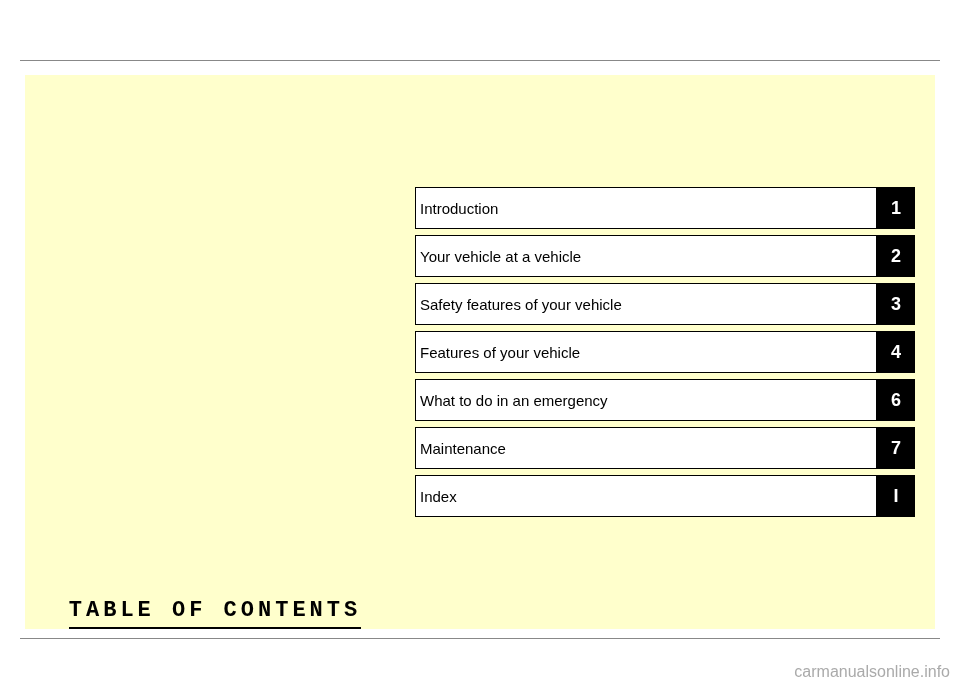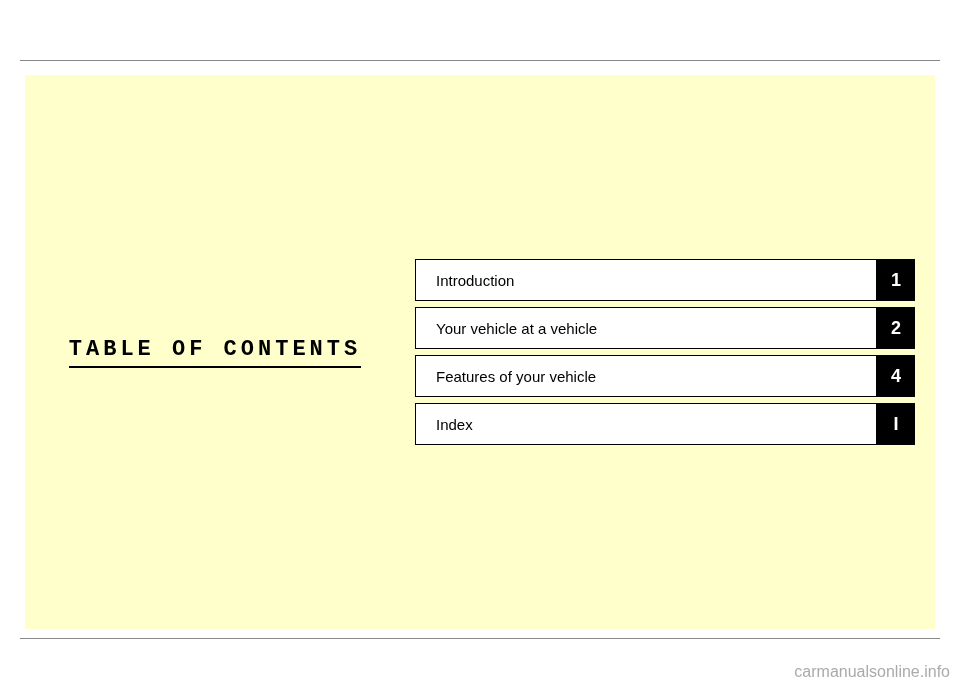--- a/index.html
+++ b/index.html
@@ -44,21 +44,21 @@
       background: #ffffcc;
       display: flex;
       align-items: center;
       justify-content: flex-start;
     }
 
     .left-panel {
       width: 380px;
       height: 100%;
       display: flex;
-      align-items: center;
+      align-items: flex-end;
       justify-content: center;
       flex-shrink: 0;
     }
 
     .title-text {
       font-size: 22px;
       font-weight: bold;
       letter-spacing: 4px;
       color: #000;
       font-family: 'Courier New', monospace;
@@ -80,21 +80,21 @@
       align-items: stretch;
       height: 42px;
     }
 
     .toc-label {
       flex: 1;
       border: 1px solid #000;
       background: #ffffff;
       display: flex;
       align-items: center;
-      padding-left: 20px;
+      padding-left: 4px;
       font-size: 15px;
       color: #000;
       font-family: Arial, sans-serif;
       text-align: center;
     }
 
     .toc-number {
       width: 38px;
       background: #000;
       color: #fff;
@@ -129,22 +129,34 @@
   <div class="right-panel" id="toc-container">
   <div class="toc-item">
         <div class="toc-label">Introduction</div>
         <div class="toc-number">1</div>
       </div>
       <div class="toc-item">
         <div class="toc-label">Your vehicle at a vehicle</div>
         <div class="toc-number">2</div>
       </div>
       <div class="toc-item">
+        <div class="toc-label">Safety features of your vehicle</div>
+        <div class="toc-number">3</div>
+      </div>
+      <div class="toc-item">
         <div class="toc-label">Features of your vehicle</div>
         <div class="toc-number">4</div>
+      </div>
+      <div class="toc-item">
+        <div class="toc-label">What to do in an emergency</div>
+        <div class="toc-number">6</div>
+      </div>
+      <div class="toc-item">
+        <div class="toc-label">Maintenance</div>
+        <div class="toc-number">7</div>
       </div>
       <div class="toc-item">
         <div class="toc-label">Index</div>
         <div class="toc-number">I</div>
       </div>
     </div>
 </div>
 
 <div class="watermark">carmanualsonline.info</div>
 

